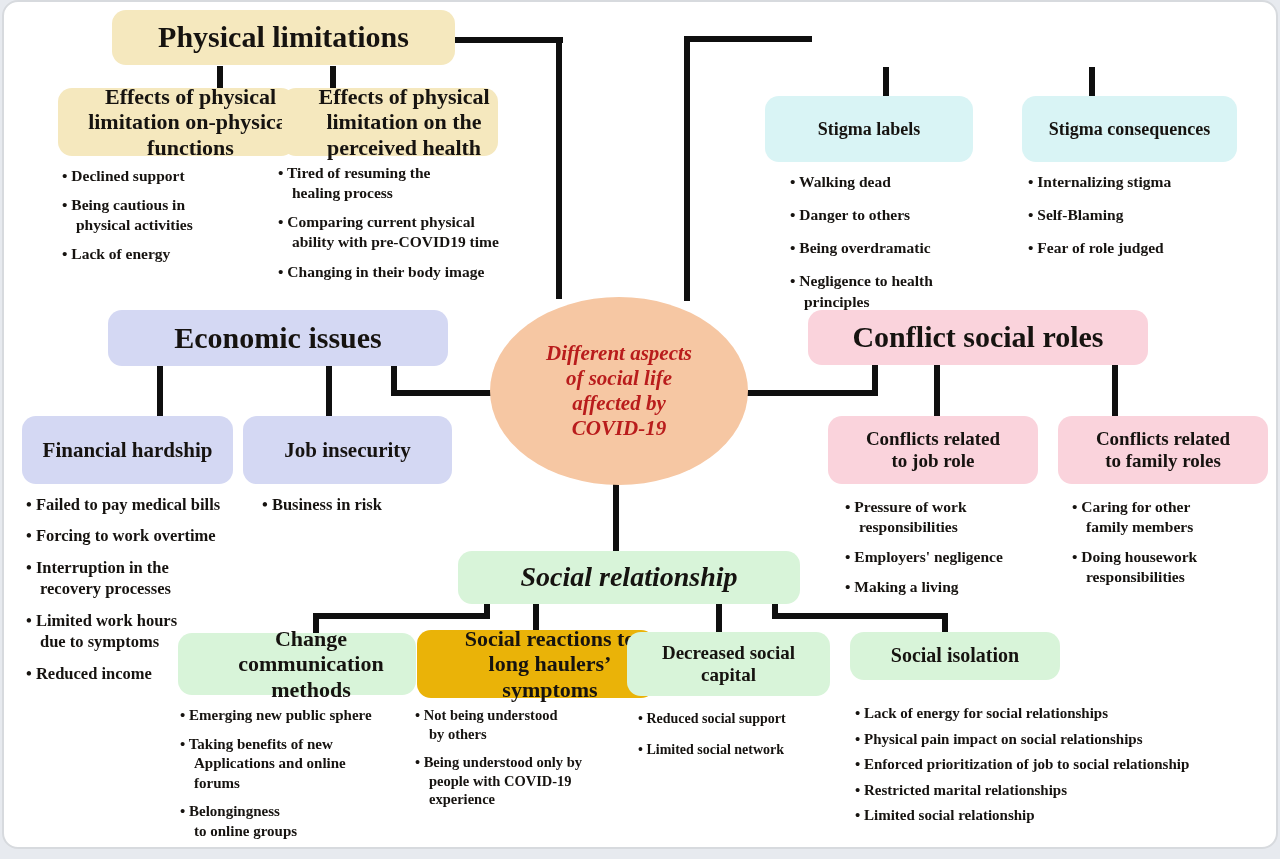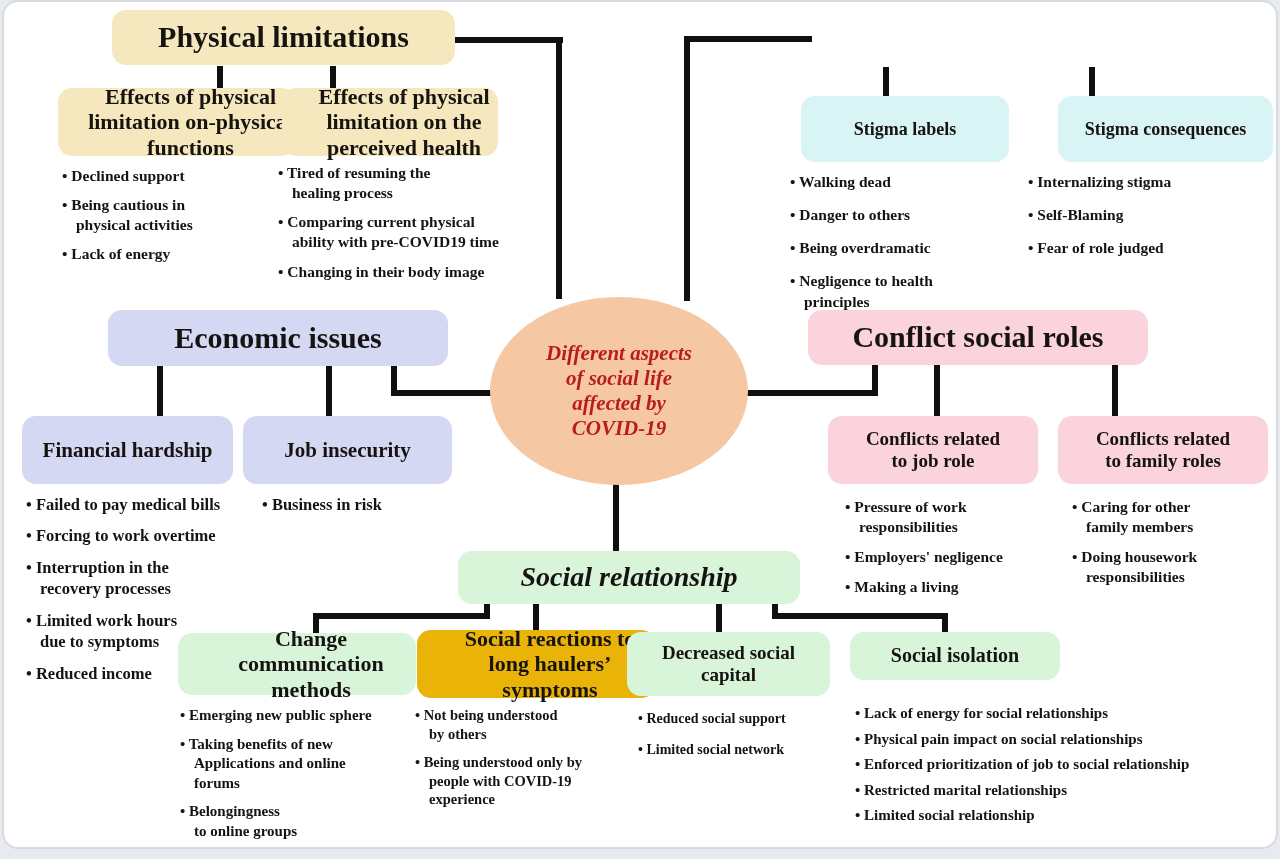--- a/index.html
+++ b/index.html
@@ -31,21 +31,21 @@
   .g10 li { margin:0 0 10px 0; }
   .g13 li { margin:0 0 13px 0; }
   .g14 li { margin:0 0 15px 0; }
   .g5  li { margin:0 0 6px 0; }
   .f14  { font-size:14px; }
   .f145 { font-size:14.5px; }
   .f15  { font-size:15px; }
   .f155 { font-size:15.5px; }
   .f165 { font-size:16.5px; }
   .f17  { font-size:22px;padding-left:28px; }
-  .f18  { font-size:18px;margin-left:36px; }
+  .f18  { font-size:18px; }
   .f19  { font-size:19px; }
   .f20  { font-size:20px; }
   .f21  { font-size:21px; }
   .f28  { font-size:28px; }
   .f30  { font-size:30px; }
 </style>
 </head>
 <body>
 
 <div class="canvas">

